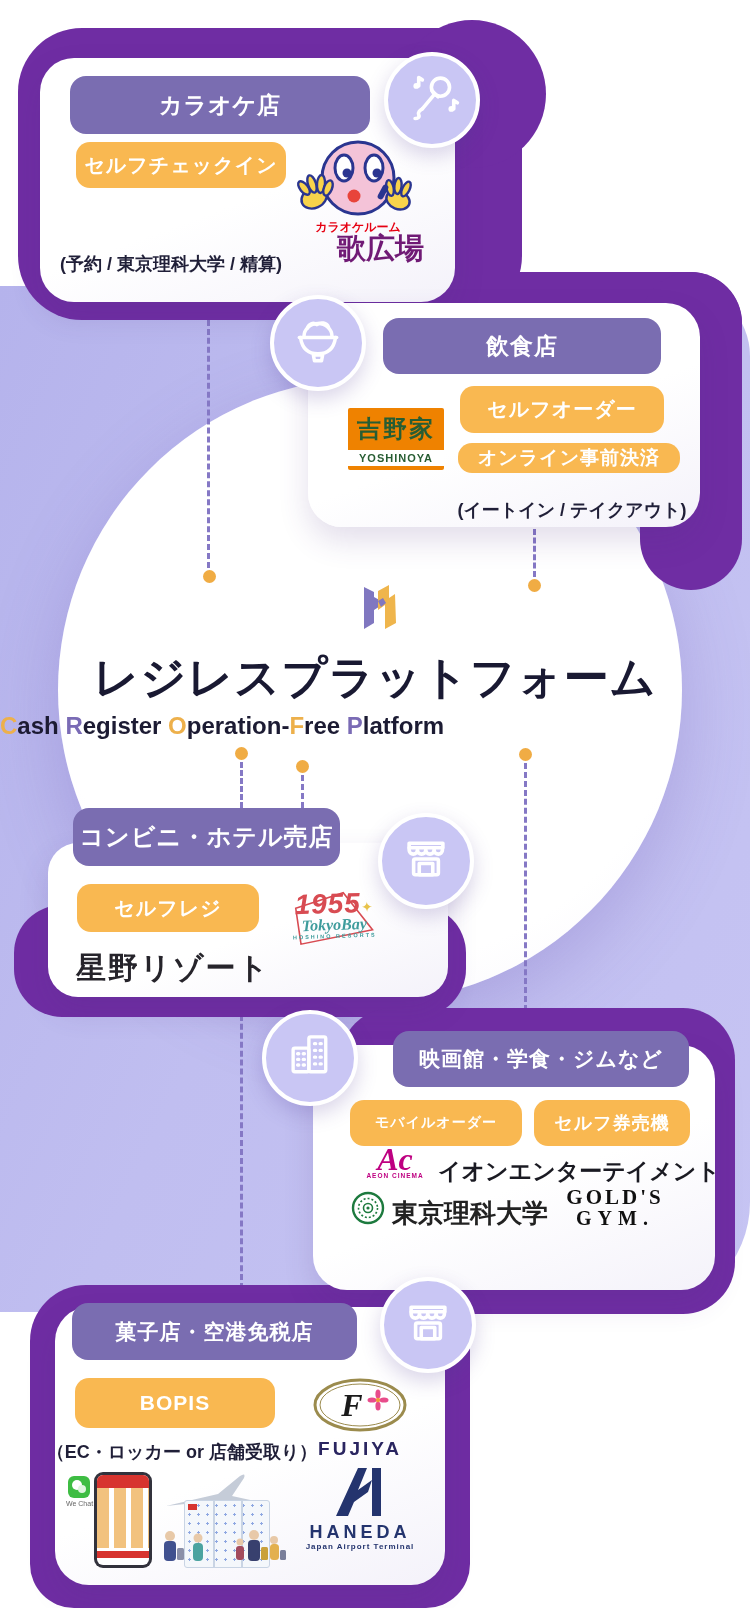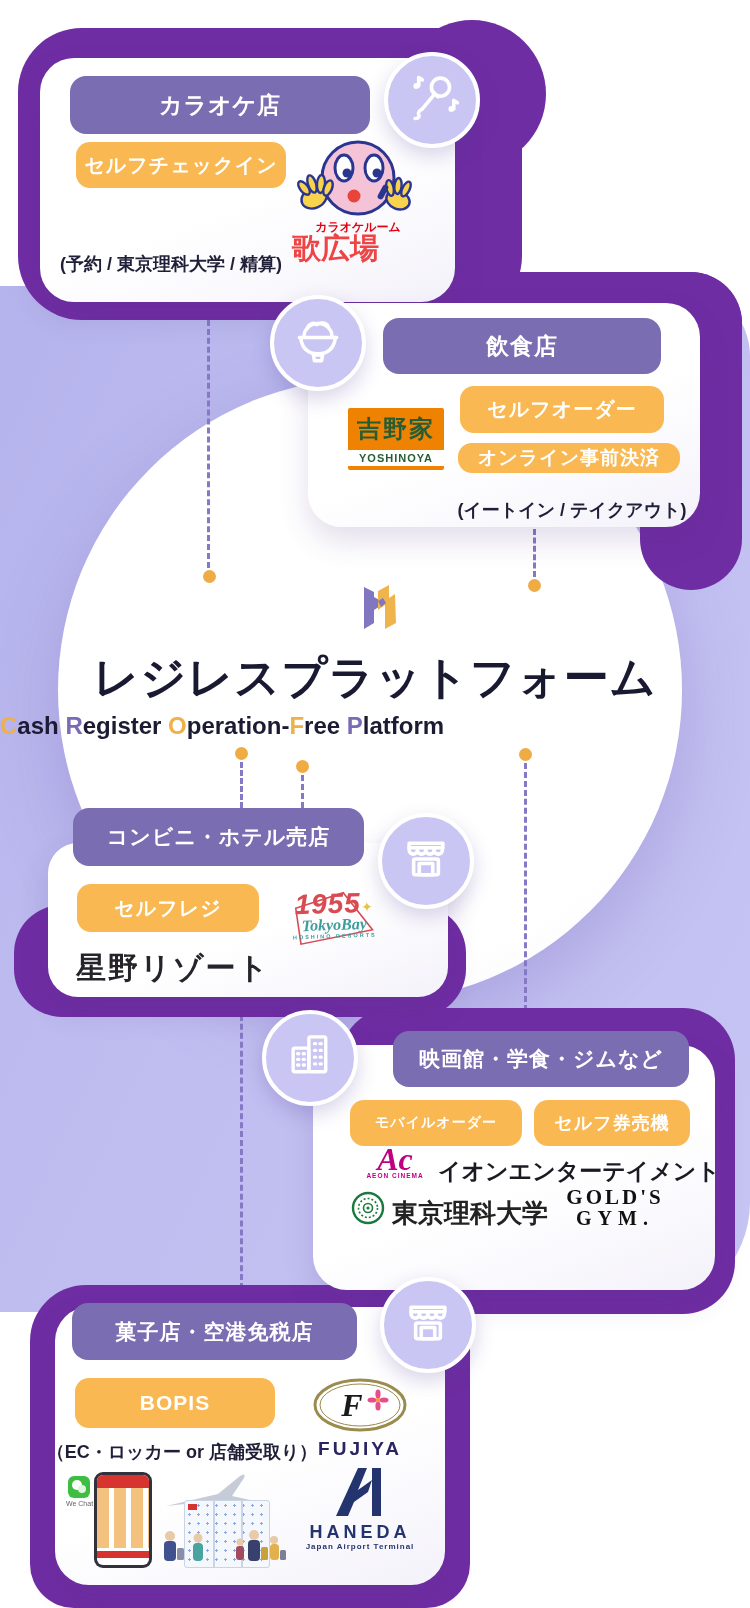--- a/index.html
+++ b/index.html
@@ -44,21 +44,21 @@
   .aeontext{font-size:23px;font-weight:800;color:#1a1a22;z-index:50;}
   .tustext{font-size:26px;font-weight:700;color:#222;z-index:50;}
   .golds{z-index:50;text-align:center;font-family:"Liberation Serif","DejaVu Serif",serif;color:#101010;}
   .golds .g1{font-size:21px;font-weight:900;letter-spacing:3px;line-height:22px;}
   .golds .g2{font-size:20px;font-weight:900;letter-spacing:6px;line-height:20px;}
   .fujiyatxt{font-size:19px;font-weight:800;letter-spacing:3px;color:#2a2560;text-align:center;z-index:50;}
   .haneda{z-index:50;text-align:center;color:#24346E;}
   .haneda .ht{font-size:18px;font-weight:700;letter-spacing:4px;line-height:20px;}
   .haneda .hs{font-size:8px;font-weight:700;letter-spacing:1px;line-height:10px;}
   .mascottxt1{font-size:12px;font-weight:800;color:#E60012;text-align:center;z-index:50;}
-  .mascottxt2{font-size:29px;font-weight:900;color:#ef4444;text-align:left;z-index:50;line-height:30px;}
+  .mascottxt2{font-size:29px;font-weight:900;color:#701a75;text-align:right;z-index:50;line-height:30px;}
   .yoshi{z-index:50;overflow:hidden;border-radius:2px;text-align:center;}
   .yoshi .jp{background:#EF8200;color:#275D33;font-weight:900;font-size:24px;height:42px;
         display:flex;align-items:center;justify-content:center;letter-spacing:2px;}
   .yoshi .en{background:#fff;color:#275D33;font-weight:800;font-size:11px;height:16px;letter-spacing:1px;
         display:flex;align-items:center;justify-content:center;}
   .yoshi .bar{background:#EF8200;height:4px;}
   .wechattxt{font-size:7px;color:#666;z-index:50;}
 </style>
 </head>
 <body>
@@ -166,21 +166,21 @@
   <div class="abs icircle" style="left:378px;top:813px;width:88px;height:88px;">
     <span>
       <svg width="54" height="54" viewBox="0 0 48 48" fill="none" stroke="#fff" stroke-width="3.2" stroke-linecap="round" stroke-linejoin="round">
         <path d="M9,10 h30 v4 h-30 z"></path>
         <path d="M9,14 v2 a3.7,3.7 0 0 0 7.4,0 v-2 m0,2 a3.7,3.7 0 0 0 7.4,0 v-2 m0,2 a3.7,3.7 0 0 0 7.4,0 v-2 m0,2 a3.7,3.7 0 0 0 7.4,0 v-2"></path>
         <rect x="13" y="24" width="22" height="14" rx="1.5"></rect>
         <rect x="18" y="28" width="12" height="10"></rect>
       </svg>
     </span>
   </div>
-  <div class="abs pill" style="left:73px;top:808px;width:291px;height:58px;font-size:21px;">コンビニ・ホテル売店</div>
+  <div class="abs pill" style="left:73px;top:808px;width:267px;height:58px;font-size:24px;">コンビニ・ホテル売店</div>
   <div class="abs btn" style="left:77px;top:884px;width:182px;height:48px;font-size:20px;">セルフレジ</div>
   <div class="abs hoshino" style="left:76px;top:948px;width:200px;">星野リゾート</div>
   <div class="abs y1955" style="left:286px;top:891px;width:96px;">
     <svg width="96" height="74" viewBox="0 0 96 74" style="position:absolute;left:0;top:0;">
       <path d="M10,16 L58,2 L86,40 L14,52 Z" fill="none" stroke="#d84b52" stroke-width="1.6"></path>
     </svg>
     <div style="position:relative;">
       <span class="digits">1955</span><span class="spark">✦</span>
       <div class="bay">TokyoBay</div>
       <div class="sub">HOSHINO RESORTS</div>

